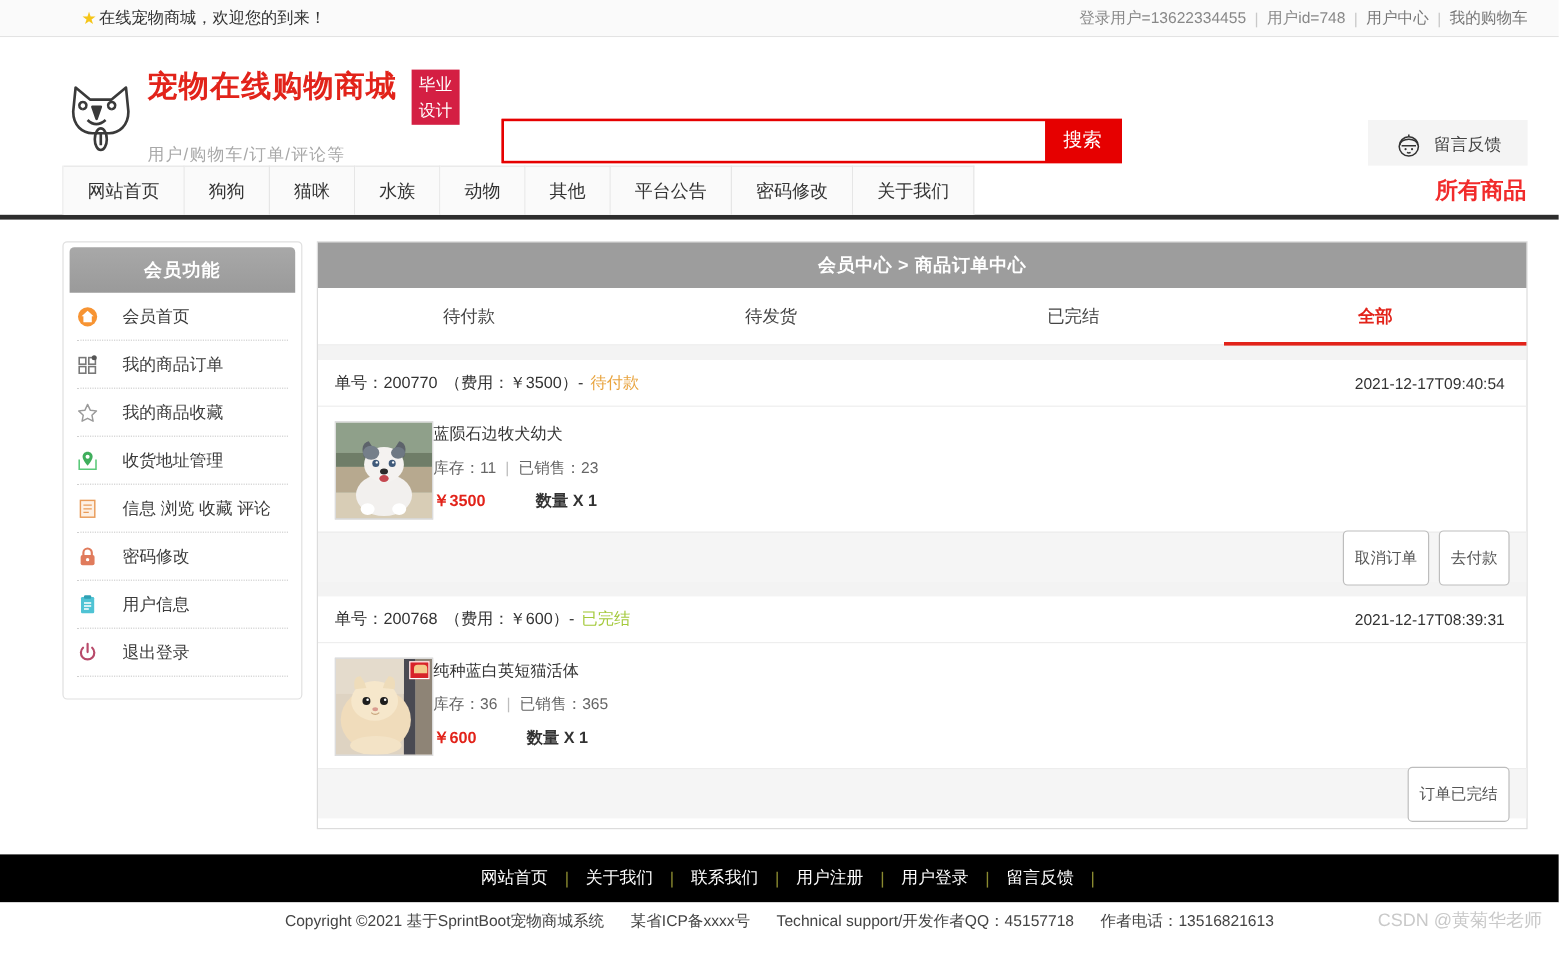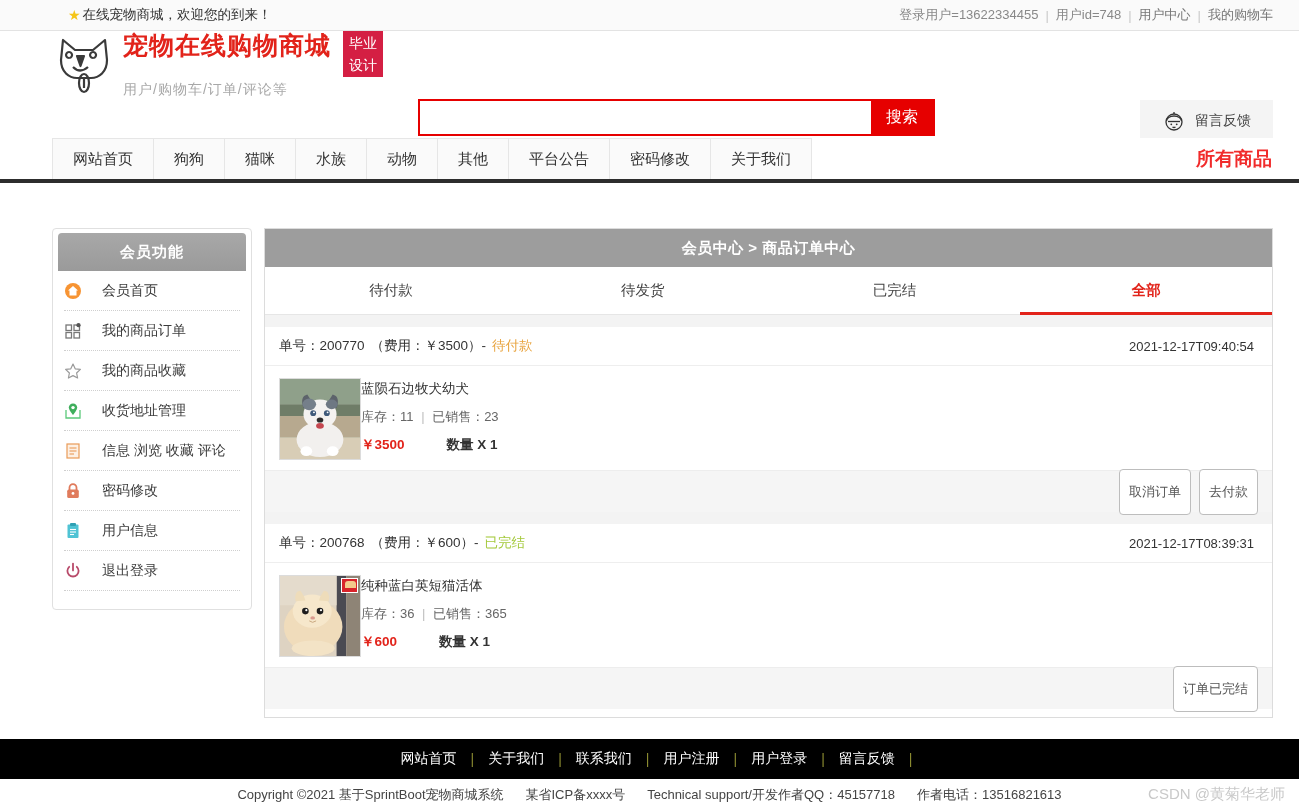--- a/index.html
+++ b/index.html
@@ -32,21 +32,21 @@
     font-size: 13px;
   }
   .topbar-right .sep { margin: 0 7px; color: #c9c9c9; }
   .topbar-right .lnk { color: #777; cursor: pointer; }
 
   
   .header {
     height: 107px;
     background: #ffffff;
     display: flex;
-    align-items: flex-start;
+    align-items: flex-end;
     padding: 0 26px 0 55px;
     position: relative;
   }
   .brand { display: flex; align-items: center; }
   .dog-logo { width: 58px; height: 62px; flex: 0 0 58px; margin-right: 10px; }
   .brand-text { display: flex; flex-direction: column; justify-content: center; }
   .brand-row { display: flex; align-items: flex-start; }
   .brand-title {
     font-size: 25px; font-weight: bold; color: #e2231a;
     letter-spacing: 1px; line-height: 1.15;
@@ -55,21 +55,21 @@
     margin-left: 12px;
     width: 40px; height: 46px;
     background: #d41f43;
     color: #fff;
     font-size: 14px;
     line-height: 22px;
     text-align: center;
     padding-top: 1px;
     letter-spacing: 0;
   }
-  .brand-sub { font-size: 14px; color: #a8a8a8; margin-top: 4px; letter-spacing: 1px;}
+  .brand-sub { font-size: 14px; color: #a8a8a8; margin-top: 16px; letter-spacing: 1px;}
 
   .search-wrap {
     position: absolute;
     left: 418px; top: 68px;
     width: 517px;
   }
   .search-box {
     display: flex; height: 37px;
     border: 2px solid #e60000;
     background: #e60000;
@@ -149,21 +149,20 @@
     padding-right: 1px;
   }
 
   
   .page {
     display: flex;
     padding: 18px 26px 0 52px;
     gap: 12px;
     align-items: flex-start;
     background: #fff;
-    margin-top: 27px;
   }
 
   
   .sidebar {
     width: 200px;
     flex: 0 0 200px;
     border: 1px solid #e0e0e0;
     border-radius: 4px;
     background: #fff;
     padding-bottom: 18px;

